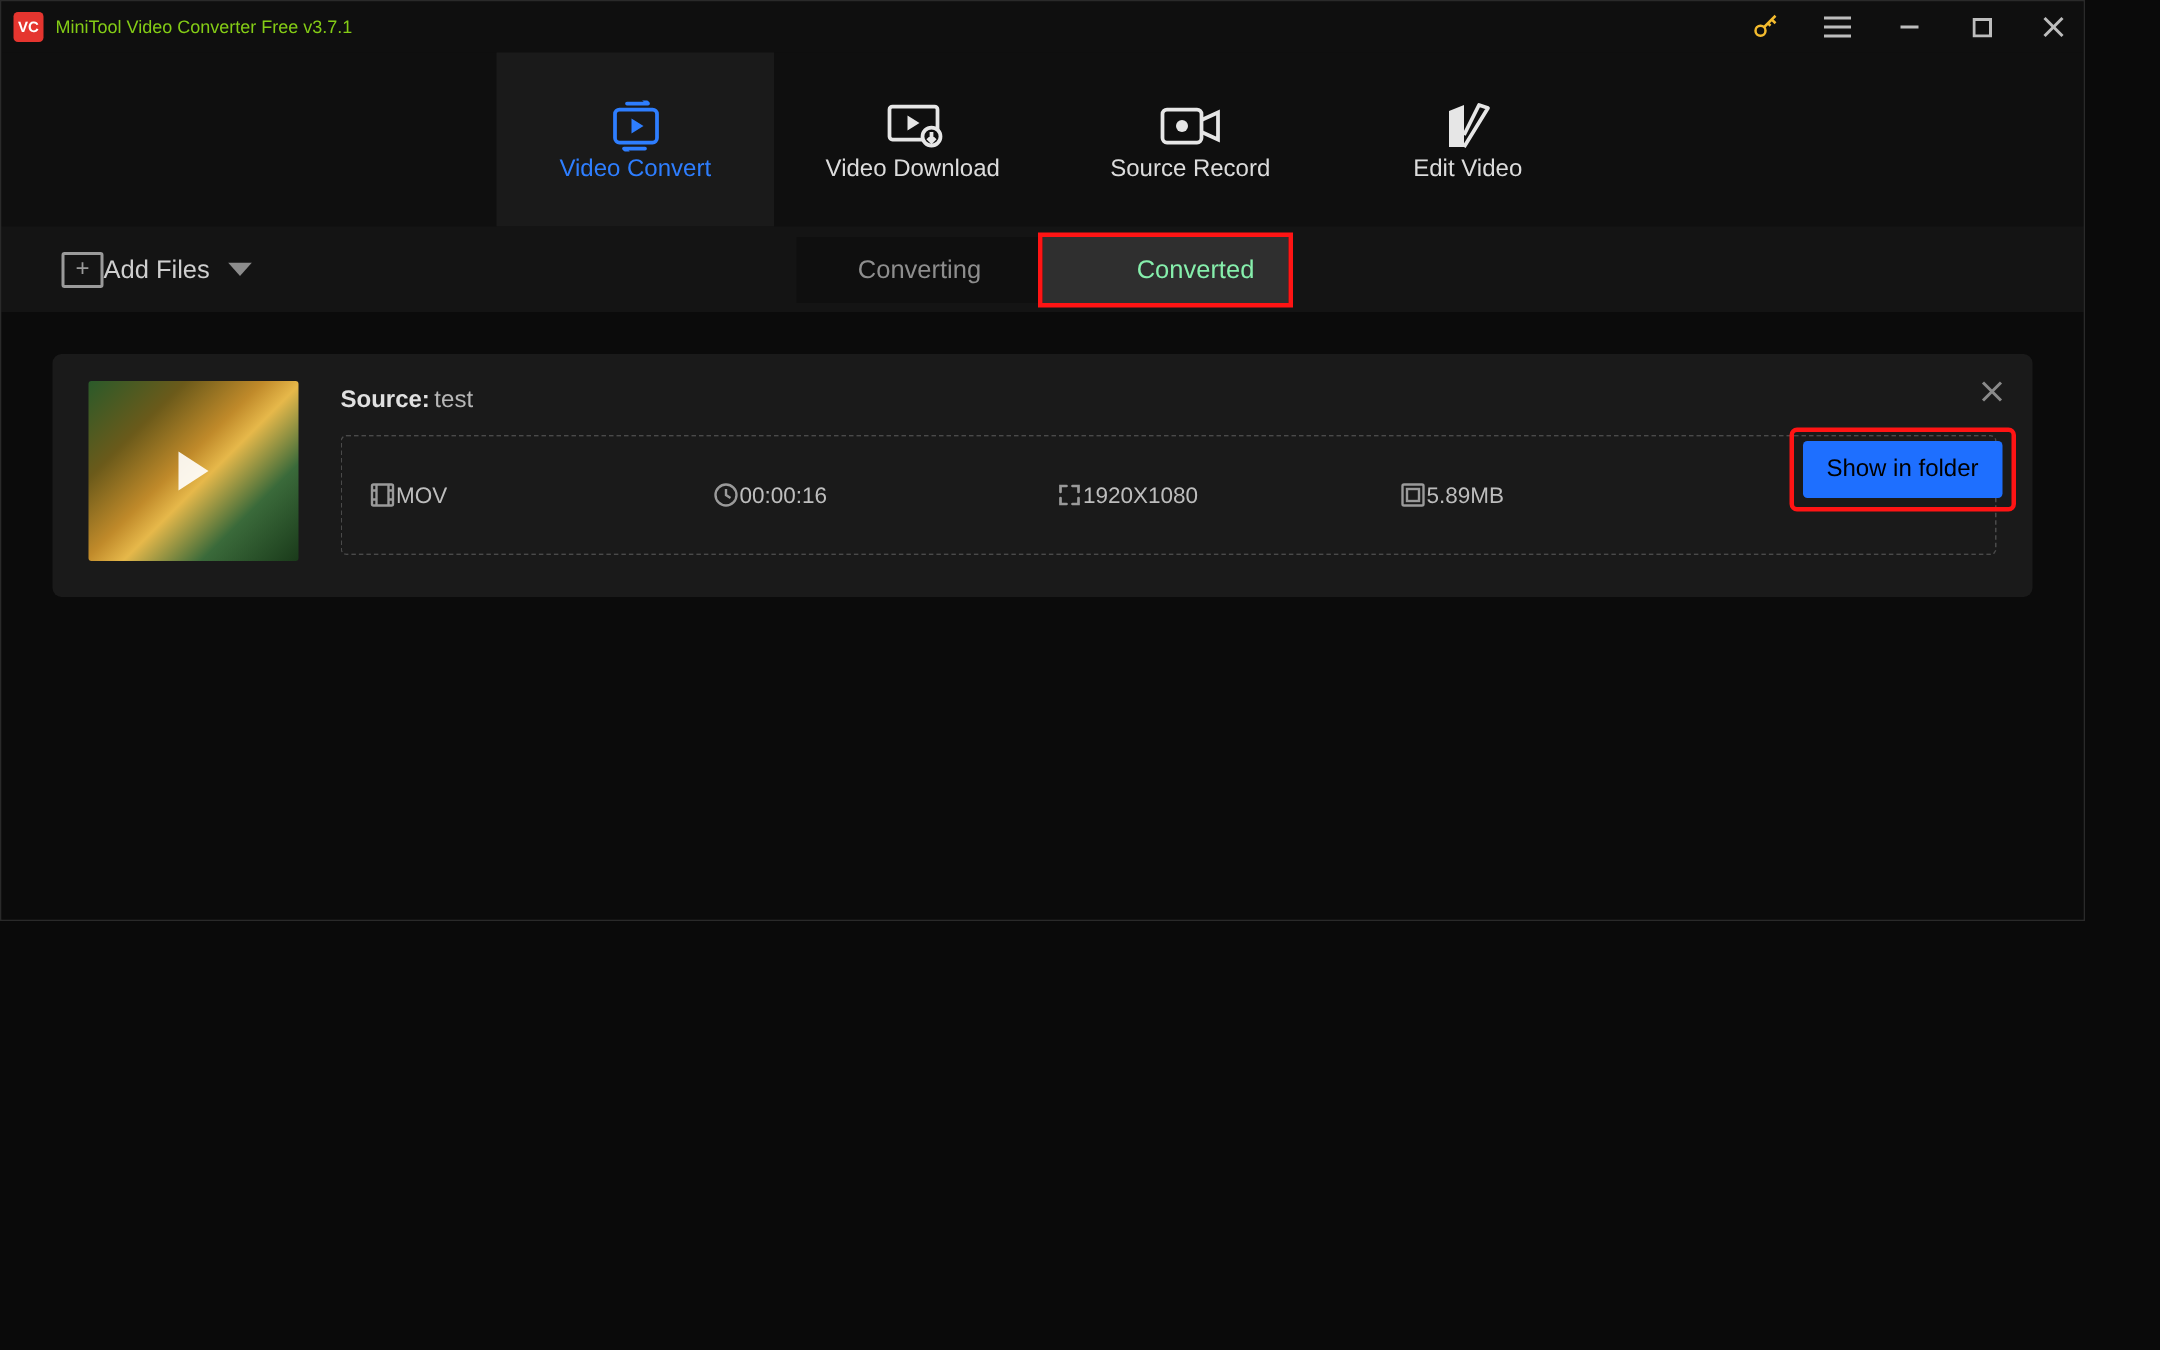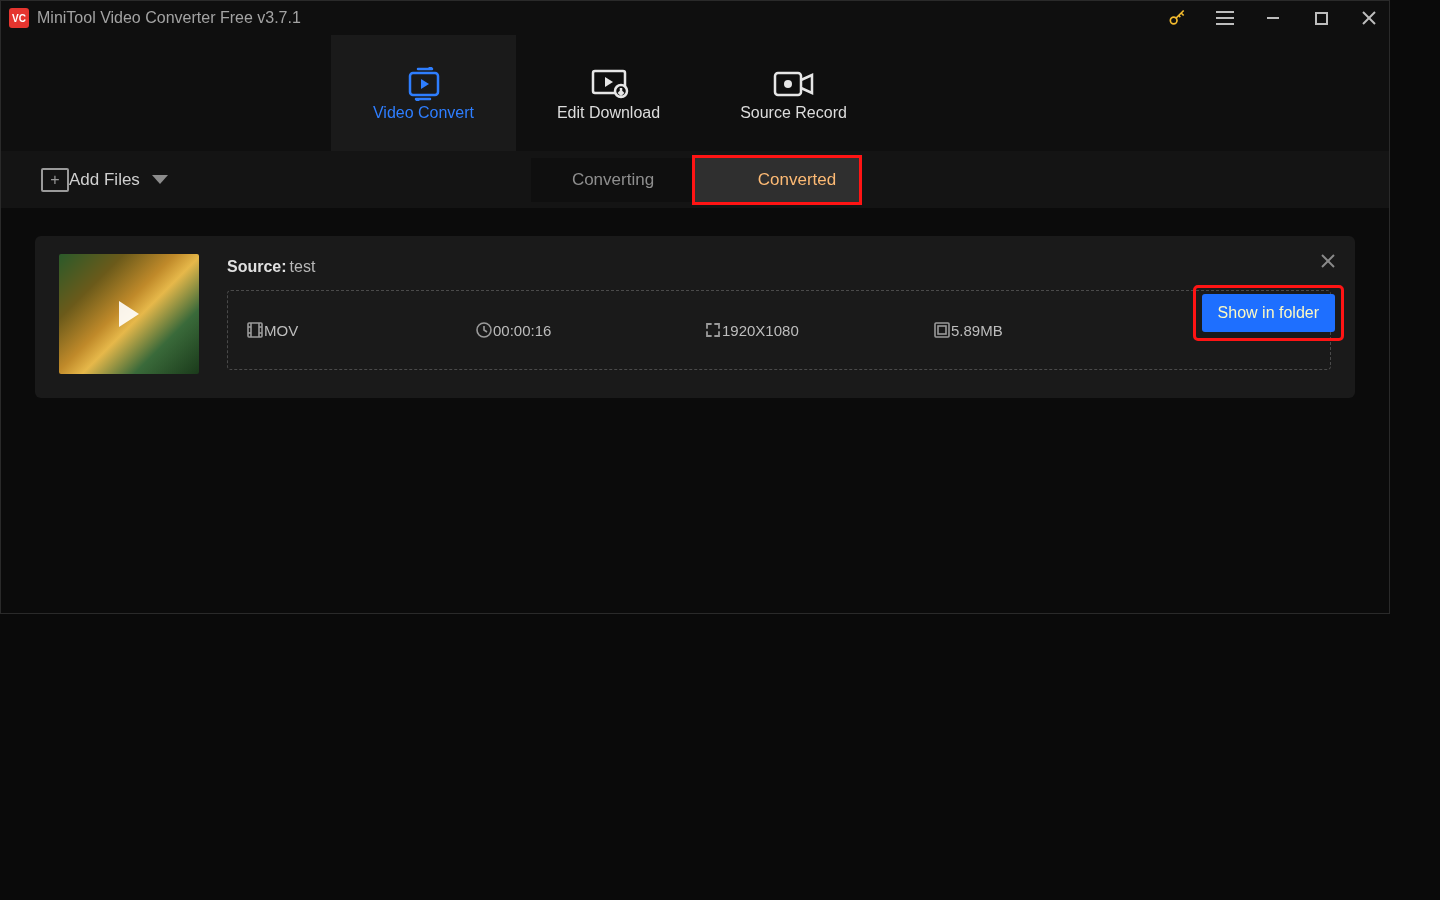--- a/index.html
+++ b/index.html
@@ -29,21 +29,21 @@
     background: #0f0f0f;
   }
   .app-logo {
     width: 20px; height: 20px;
     background: #e5352f;
     border-radius: 3px;
     display: flex; align-items: center; justify-content: center;
     color: #fff; font-weight: 700; font-size: 10px;
     margin-right: 8px;
   }
-  .app-title { font-size: 16px; color: #a3a3a3; }
+  .app-title { font-size: 12px; color: #84cc16; }
   .title-spacer { flex: 1; }
   .title-ctrls { display: flex; align-items: center; gap: 20px; }
   .title-ctrls .ctrl {
     width: 28px; height: 28px;
     display: flex; align-items: center; justify-content: center;
     color: #bdbdbd;
   }
   .key-icon { color: #f3bb2e; }
   
   .mainnav {
@@ -94,21 +94,21 @@
     display: flex;
   }
   .subtab {
     width: 164px; height: 44px;
     display: flex; align-items: center; justify-content: center;
     font-size: 17px; color: #8e8e8e;
     background: #0f0f0f;
     text-align: center;
   }
   .subtab.active {
-    background: #2f2f2f; color: #fdba74; padding-left: 40px;
+    background: #2f2f2f; color: #86efac; padding-left: 40px;
   }
   .hl-red { outline: 3px solid #ff1414; outline-offset: 0px; }
   
   .content { flex: 1; background: #0b0b0b; padding: 28px 34px; position: relative; }
   .card {
     background: #1a1a1a;
     border-radius: 6px;
     padding: 18px 24px 24px 24px;
     display: flex;
     gap: 28px;
@@ -152,21 +152,21 @@
   }
   .showbtn-wrap {
     position: absolute;
     right: 14px; top: 52px;
     padding: 6px;
     outline: 3px solid #ff1414;
     border-radius: 2px;
   }
   .showbtn {
     background: #1e6fff;
-    color: #fef9c3;
+    color: #000000;
     border: none;
     height: 38px;
     padding: 0 16px;
     font-size: 16px;
     border-radius: 3px;
   }
 </style>
 </head>
 <body>
 
@@ -225,34 +225,43 @@
 
     <div class="navitem">
       <div class="icon">
         <svg width="40" height="30" viewBox="0 0 40 30" fill="none" stroke="#e6e6e6" stroke-width="2.5">
           <rect x="4" y="2" width="32" height="22" rx="2"></rect>
           <polygon points="16,8 16,18 24,13" fill="#e6e6e6" stroke="none"></polygon>
           <circle cx="32" cy="22" r="6" fill="#0f0f0f"></circle>
           <path d="M32 19 v6 M29.5 23 l2.5 2.5 l2.5 -2.5"></path>
         </svg>
       </div>
-      <span>Edit Download</span>
+      <span>Video Download</span>
     </div>
 
     <div class="navitem">
       <div class="icon">
         <svg width="44" height="28" viewBox="0 0 44 28" fill="none" stroke="#e6e6e6" stroke-width="2.5">
           <rect x="3" y="3" width="26" height="22" rx="3"></rect>
           <path d="M29 10 L40 5 V23 L29 18"></path>
           <circle cx="16" cy="14" r="4" fill="#e6e6e6" stroke="none"></circle>
         </svg>
       </div>
       <span>Source Record</span>
     </div>
 
+    <div class="navitem">
+      <div class="icon">
+        <svg width="34" height="32" viewBox="0 0 34 32" fill="none" stroke="#e6e6e6" stroke-width="2.5" stroke-linejoin="round">
+          <path d="M4 30 V6 L14 2 V30 Z" fill="#e6e6e6" stroke="none"></path>
+          <path d="M14 30 L30 4 L24 2 L14 22"></path>
+        </svg>
+      </div>
+      <span>Edit Video</span>
+    </div>
   </div>
 
   <div class="toolbar" style="position:relative;">
     <div class="addfiles">
       <span class="plusbox"></span>
       <span>Add Files</span>
       <span class="chev">
         <svg width="16" height="10" viewBox="0 0 16 10">
             <polygon points="0,0 16,0 8,9" fill="#8c8c8c"></polygon>
           </svg>

